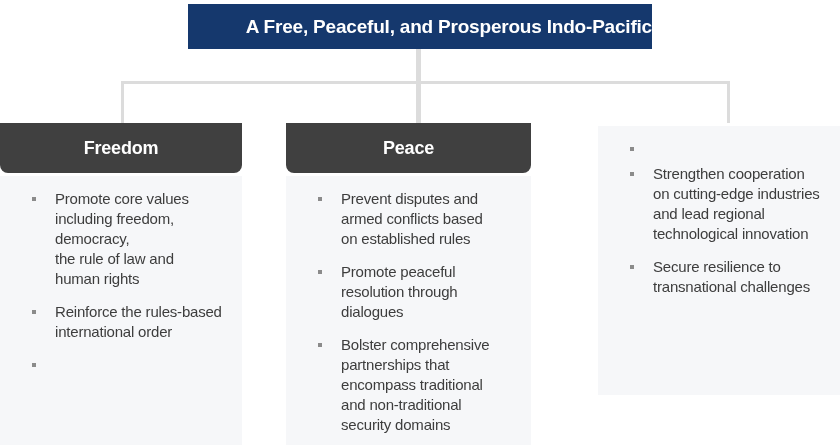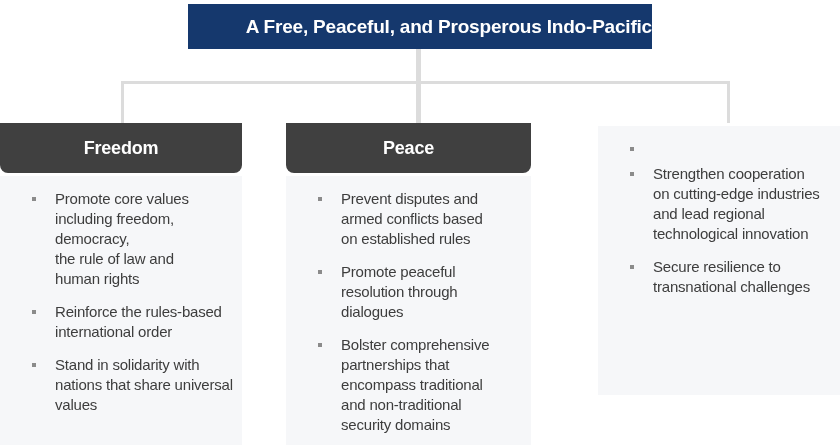--- a/index.html
+++ b/index.html
@@ -91,23 +91,20 @@
 the rule of law and
 human rights</span>
     </div>
     <div class="bullet-item">
       <span class="sq"></span>
       <span class="bullet-text">Reinforce the rules-based
 international order</span>
     </div>
     <div class="bullet-item">
       <span class="sq"></span>
-      <span class="bullet-text">Stand in solidarity with
-nations that share universal
-values</span>
     </div>
   </div>
 </div>
 
 <div class="column col-peace">
   <div class="col-header">
     <span>Peace</span>
   </div>
   <div class="col-body">
     <div class="bullet-item">

